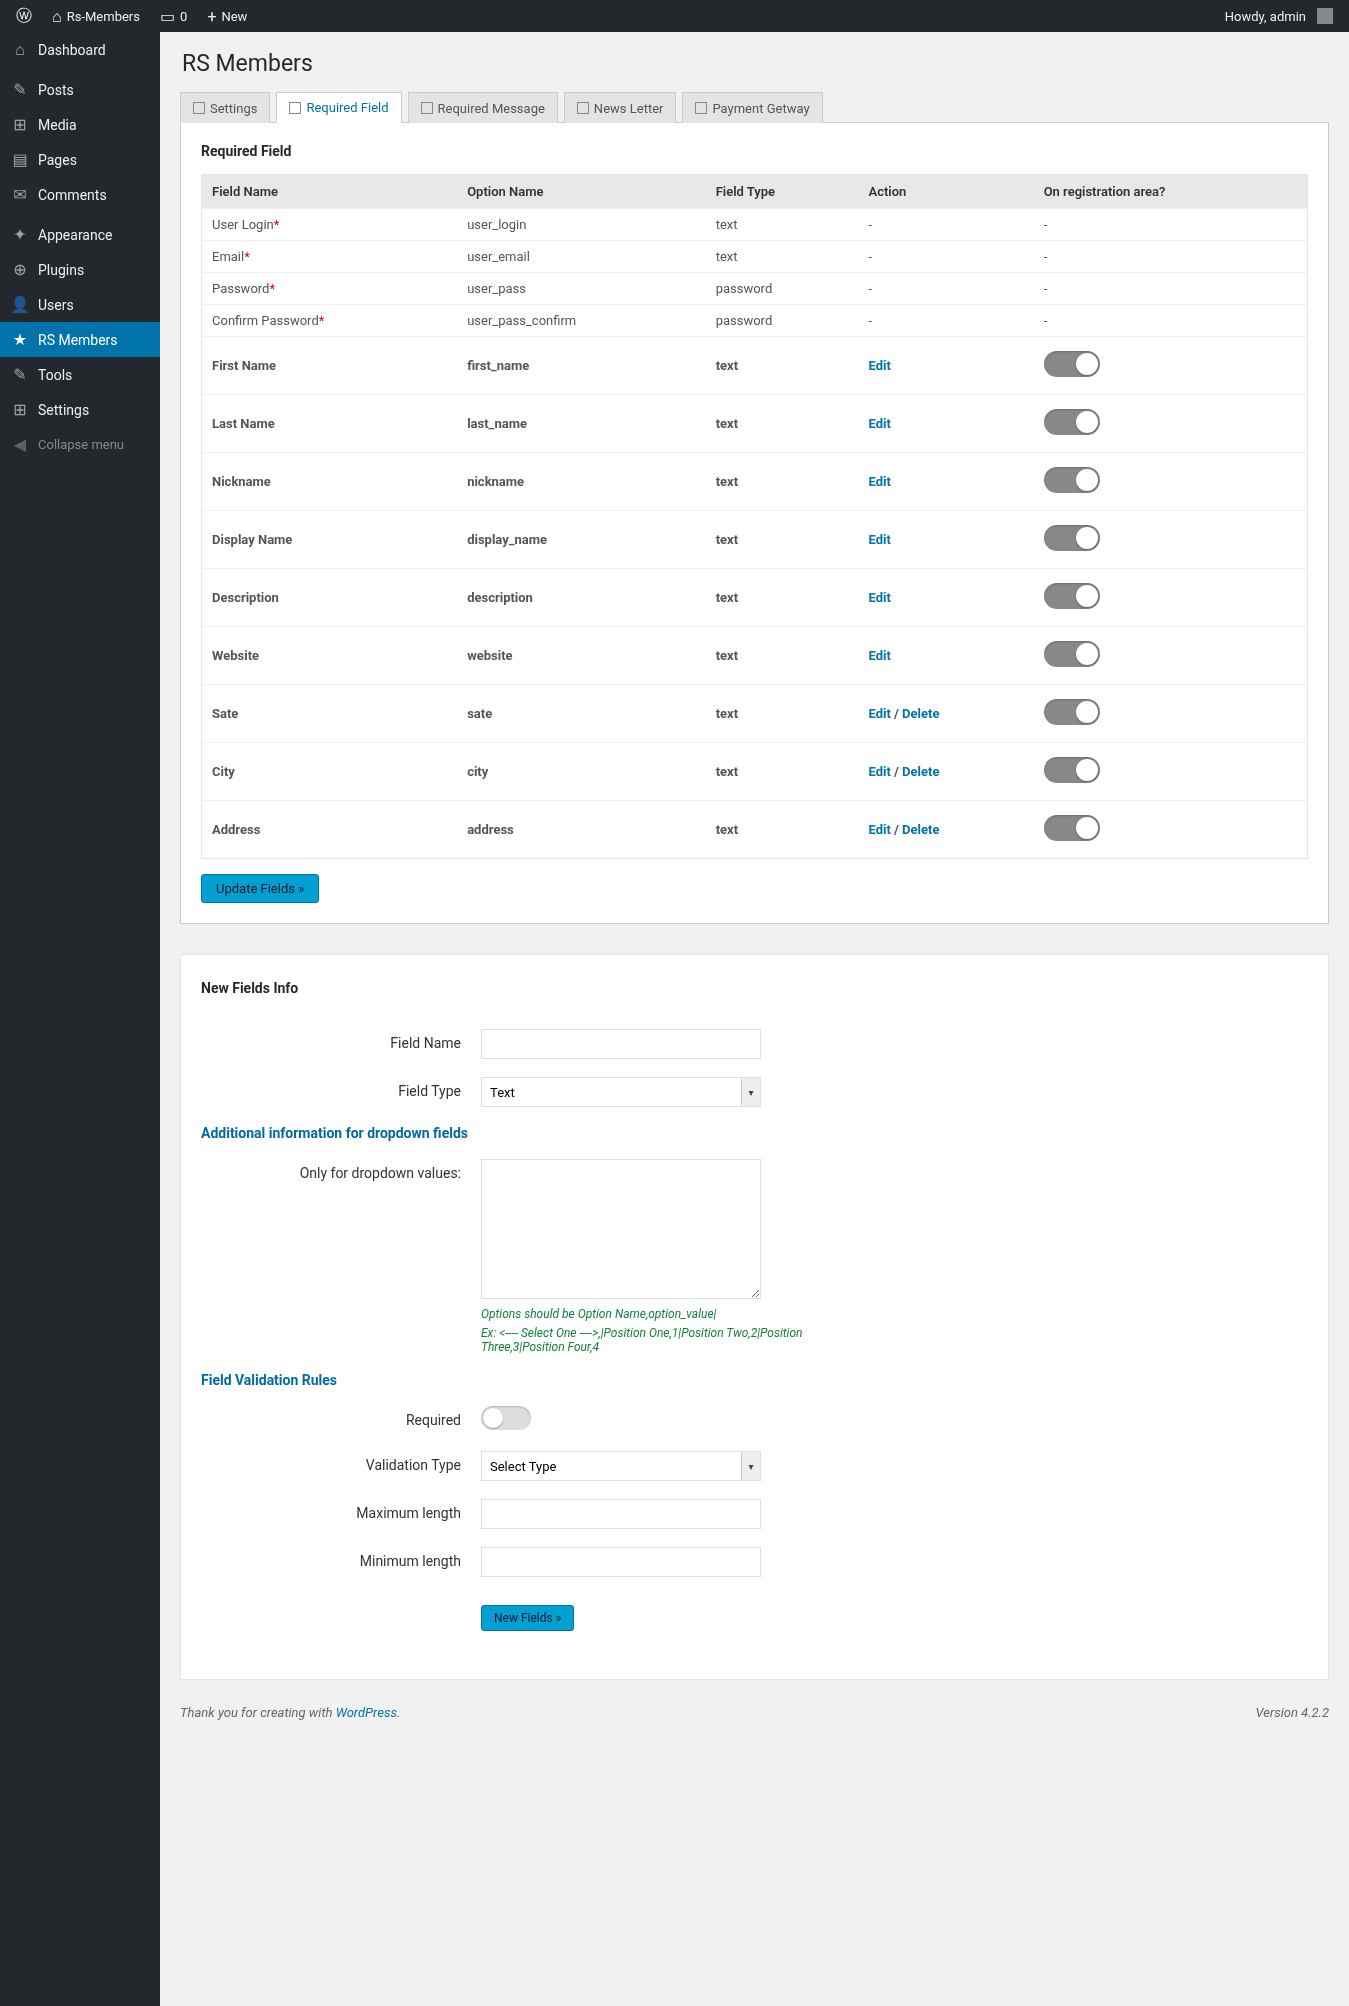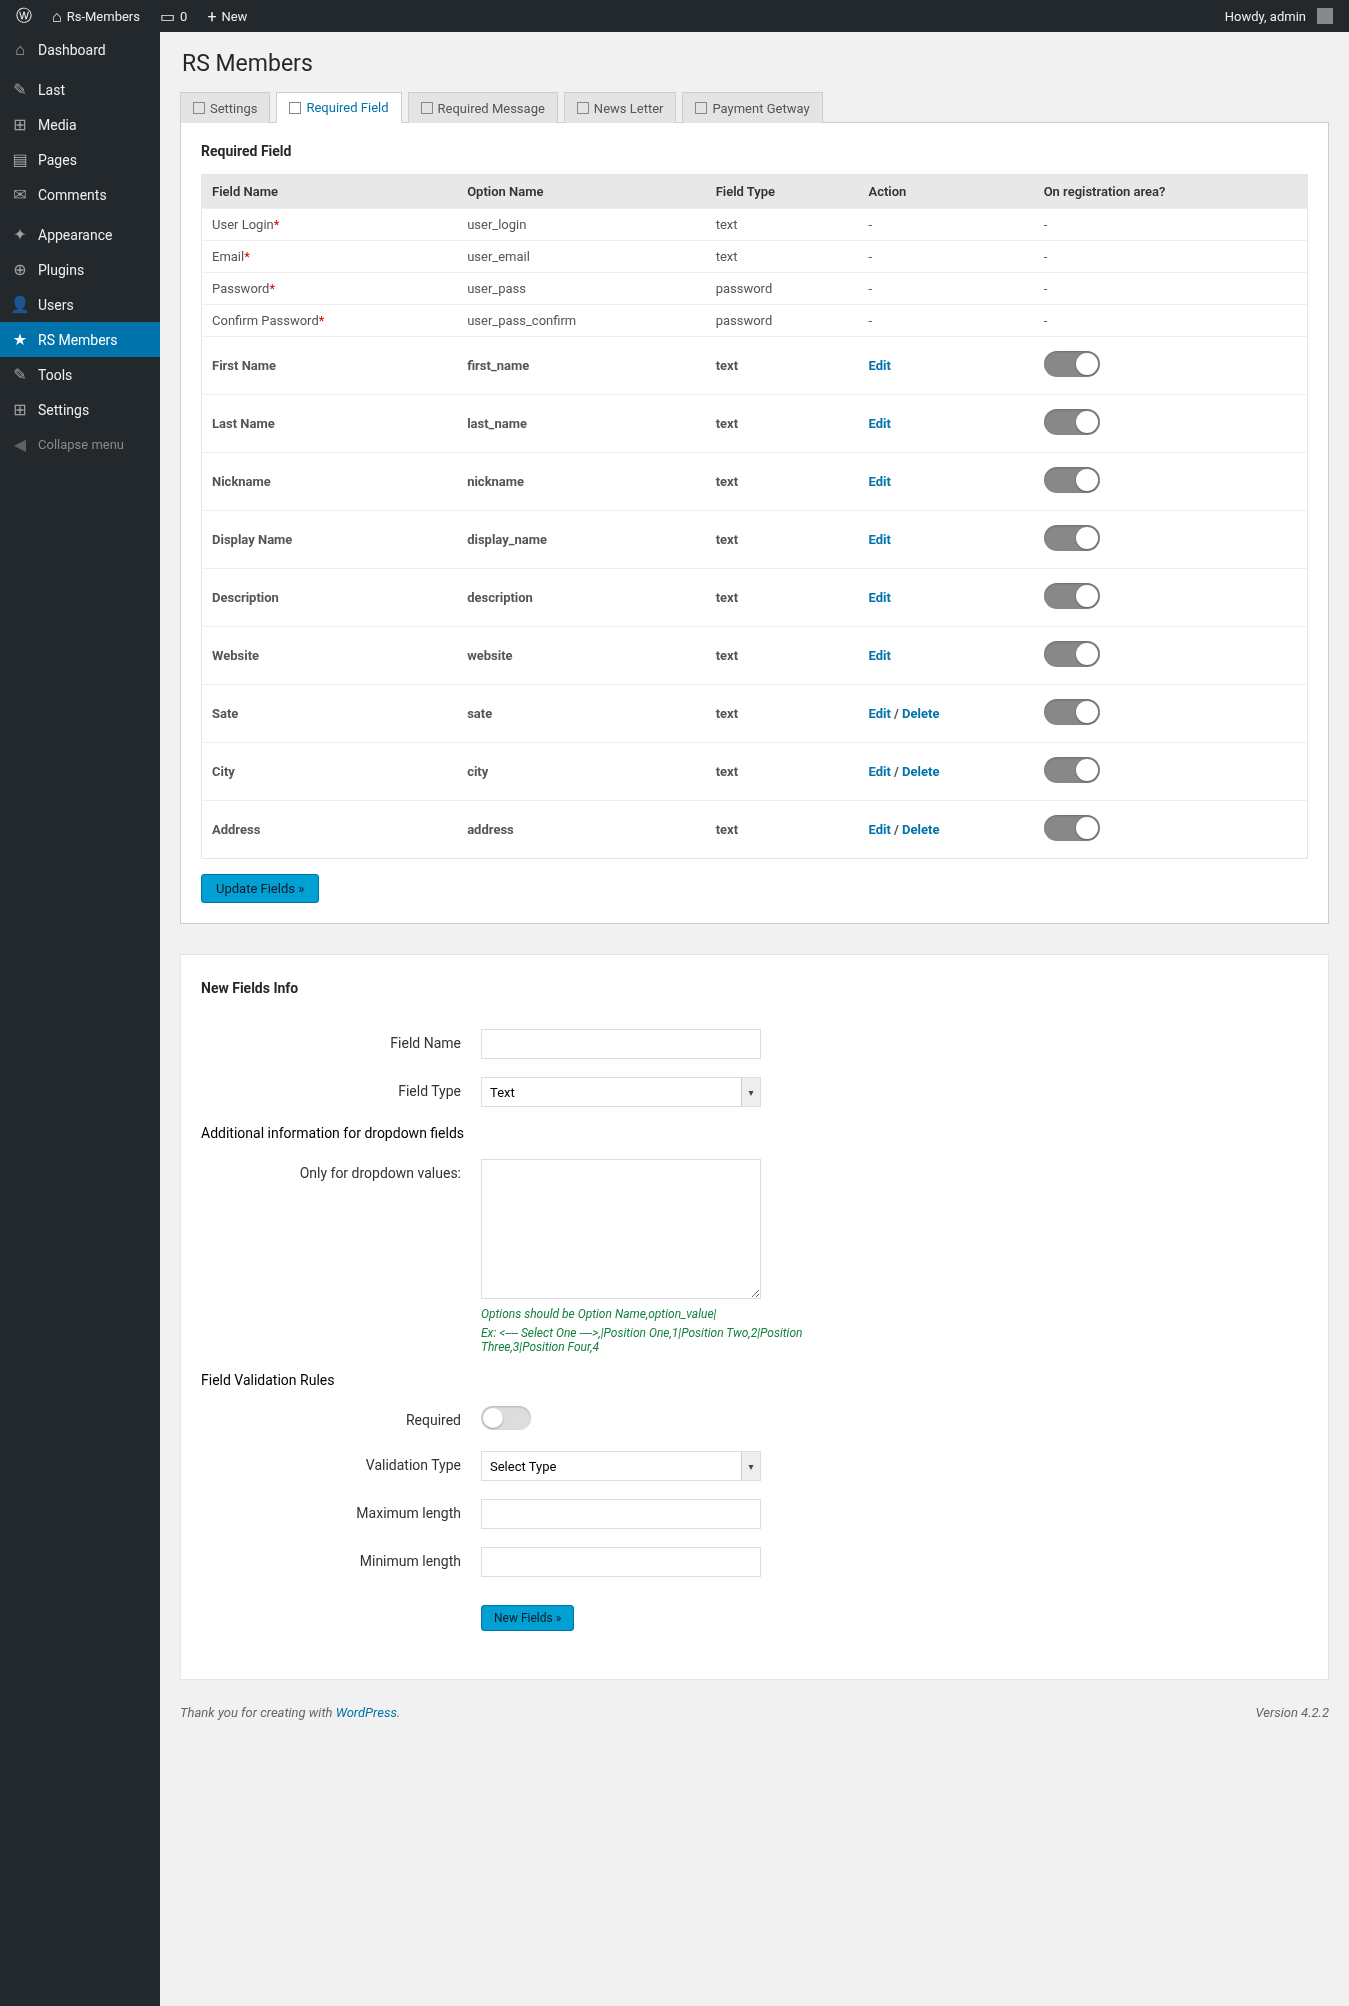--- a/index.html
+++ b/index.html
@@ -38,21 +38,21 @@
 .toggle.small::after { width: 20px; height: 20px; top: 2px; left: 2px; right: auto; }
 .btn { background: #00a0d2; color: #0f172a; border: 1px solid #0073aa; padding: 6px 14px; border-radius: 3px; font-size: 13px; cursor: pointer; margin-top: 15px; }
 .btn.sm { padding: 5px 12px; font-size: 12px; margin-top: 10px; }
 .form-row { display: flex; align-items: flex-start; margin-bottom: 18px; }
 .form-row label { width: 280px; text-align: right; padding-right: 20px; padding-top: 6px; color: #333; font-size: 14px; }
 .form-row .control { flex: 0 0 auto; }
 .form-row input[type=text], .form-row select { width: 280px; height: 30px; border: 1px solid #ddd; padding: 4px 8px; font-size: 13px; background: #fff; }
 .form-row select { background: #fff; }
 .form-row textarea { width: 280px; height: 140px; border: 1px solid #ddd; padding: 6px; resize: both; }
 .form-row .hint { font-size: 12px; color: #15803d; font-style: italic; margin-top: 5px; max-width: 380px; }
-.subsection { font-size: 14px; font-weight: normal; color: #000000; margin: 15px 0 18px 0; }
+.subsection { font-size: 14px; font-weight: bold; color: #0369a1; margin: 15px 0 18px 0; }
 .panel2 { background: #fff; border: 1px solid #e5e5e5; padding: 25px 20px 30px 20px; }
 .footer { display: flex; justify-content: space-between; padding: 25px 0 0 0; color: #666; font-size: 13px; font-style: italic; }
 .footer a { color: #0073aa; text-decoration: none; }
 .select-wrap { position: relative; display: inline-block; }
 .select-wrap select { appearance: none; padding-right: 25px; }
 .select-wrap::after { content: '▾'; position: absolute; right: 1px; top: 1px; bottom: 1px; width: 18px; background: #eee; border-left: 1px solid #ccc; display: flex; align-items: center; justify-content: center; pointer-events: none; font-size: 10px; }
 </style>
 </head>
 <body>
 
@@ -84,21 +84,21 @@
 
 <div class="container">
   <div class="sidebar" id="sidebar">
       <div class="sidebar-item">
         <span class="sicon">⌂</span>
         <span>Dashboard</span>
       </div>
       <div class="sidebar-sep"></div>
       <div class="sidebar-item">
         <span class="sicon">✎</span>
-        <span>Last</span>
+        <span>Posts</span>
       </div>
       <div class="sidebar-item">
         <span class="sicon">⊞</span>
         <span>Media</span>
       </div>
       <div class="sidebar-item">
         <span class="sicon">▤</span>
         <span>Pages</span>
       </div>
       <div class="sidebar-item">

